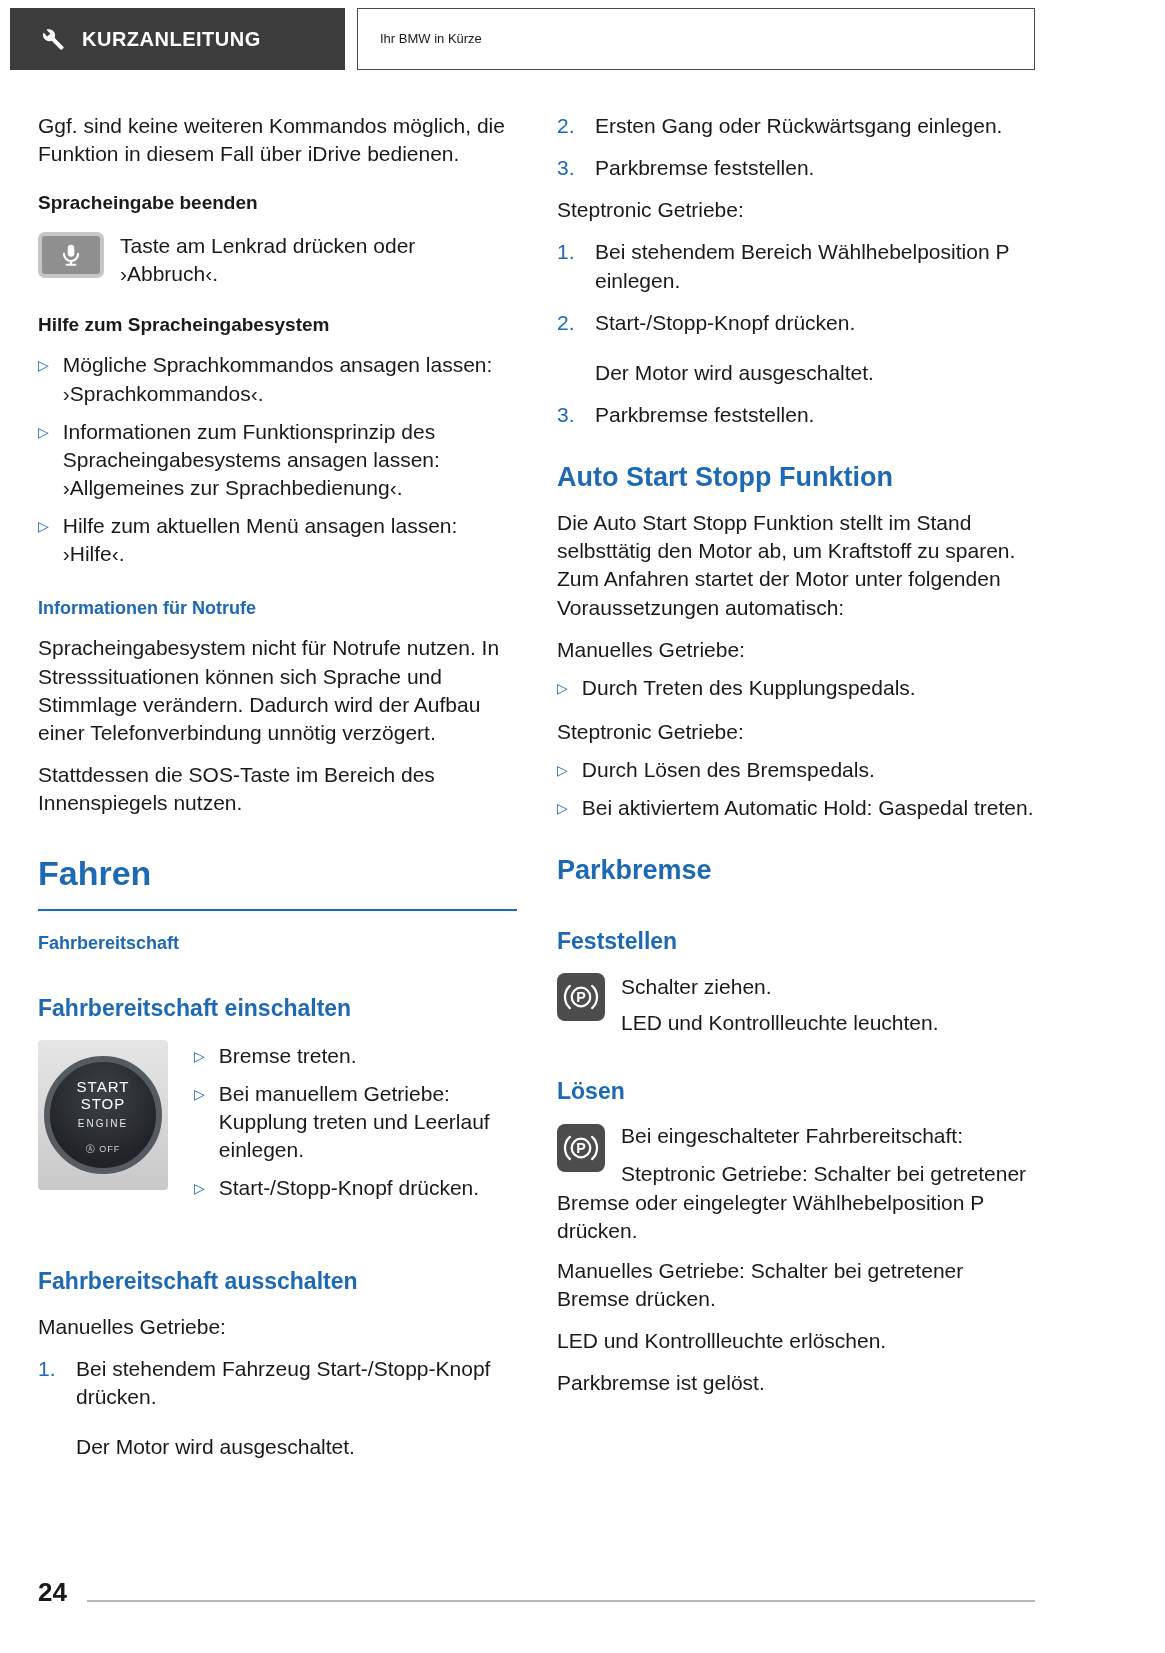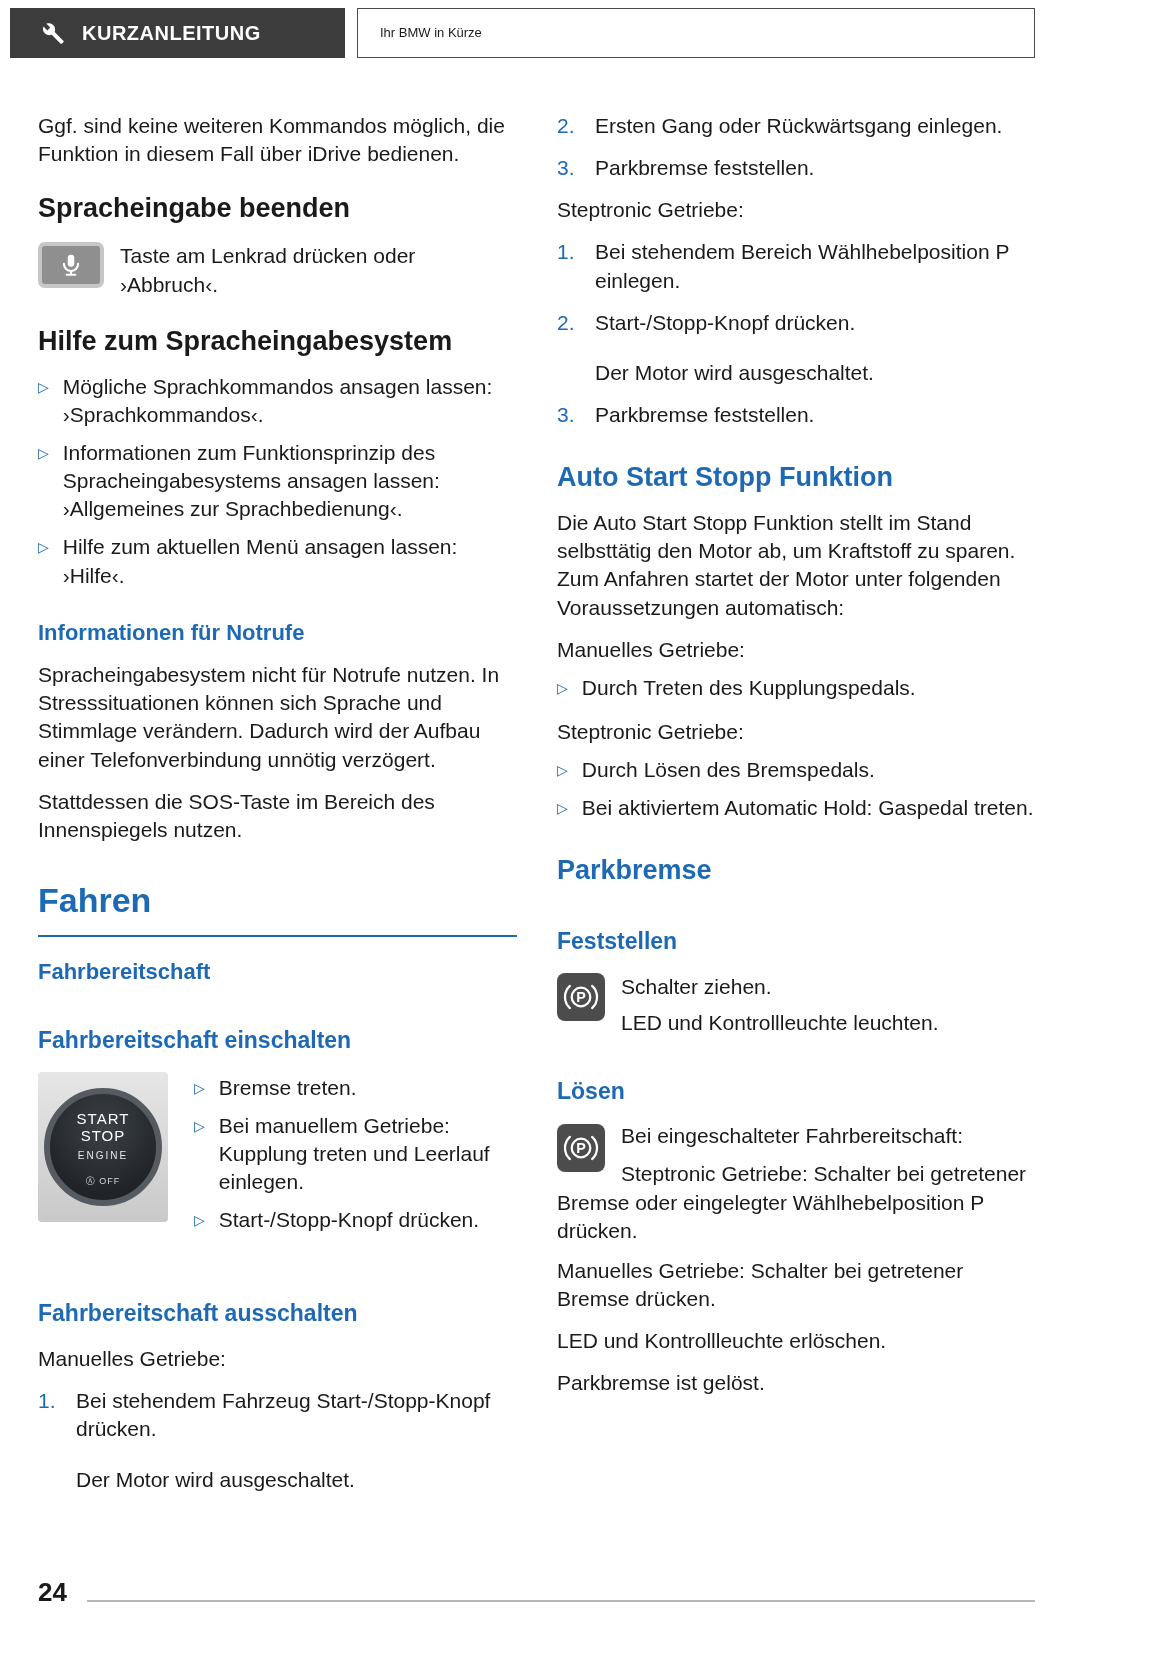--- a/index.html
+++ b/index.html
@@ -8,33 +8,33 @@
     --header-bg:#3c3c3c;
   }
   *{margin:0;padding:0;box-sizing:border-box;}
   html,body{background:#fff;}
   body{
     width:1165px;height:1653px;position:relative;overflow:hidden;
     font-family:"Liberation Sans",sans-serif;color:var(--ink);
     font-size:21px;line-height:1.34;
   }
   
-  .header{position:absolute;top:8px;left:10px;display:flex;height:50px;border-radius:7px;}
+  .header{position:absolute;top:8px;left:10px;display:flex;height:62px;border-radius:7px;}
   .badge{width:335px;background:var(--header-bg);display:flex;align-items:center;gap:16px;padding-left:28px;}
   .badge-label{color:#fff;font-weight:bold;font-size:20px;letter-spacing:.5px;}
   .badge-icon{display:flex;align-items:center;}
   .title-box{width:678px;margin-left:12px;border:1px solid #4a4a4a;display:flex;align-items:center;padding-left:22px;font-size:13px;}
   
   .content{position:absolute;top:112px;left:38px;width:998px;display:flex;gap:40px;}
   .col{width:479px;}
   p.body{margin-bottom:14px;}
   p.tight{margin-bottom:10px;}
-  .h-black{font-size:27px;font-weight:bold;color:var(--ink);margin:22px 0 14px;}
+  .h-black{font-size:19px;font-weight:bold;color:var(--ink);margin:22px 0 14px;}
   .h-blue-md{font-size:23px;font-weight:bold;color:var(--blue);margin:38px 0 16px;}
-  .h-blue-lg{font-size:22px;font-weight:bold;color:var(--blue);margin:28px 0 14px;}
+  .h-blue-lg{font-size:18px;font-weight:bold;color:var(--blue);margin:28px 0 14px;}
   .h-blue-xl{font-size:27px;font-weight:bold;color:var(--blue);margin:30px 0 14px;}
   .h-chapter{font-size:34px;font-weight:bold;color:var(--blue);margin-top:34px;padding-bottom:12px;border-bottom:2px solid var(--blue);margin-bottom:20px;}
   .first{margin-top:0;}
   
   ul.bullets{list-style:none;margin:0 0 16px;}
   .bullet{display:flex;gap:14px;margin-bottom:10px;}
   .tri{color:var(--blue);font-size:14px;line-height:28px;flex-shrink:0;}
   ol.steps{list-style:none;margin:0 0 14px;}
   .step{display:flex;gap:12px;margin-bottom:14px;}
   .step-num{color:var(--blue);min-width:26px;flex-shrink:0;}

